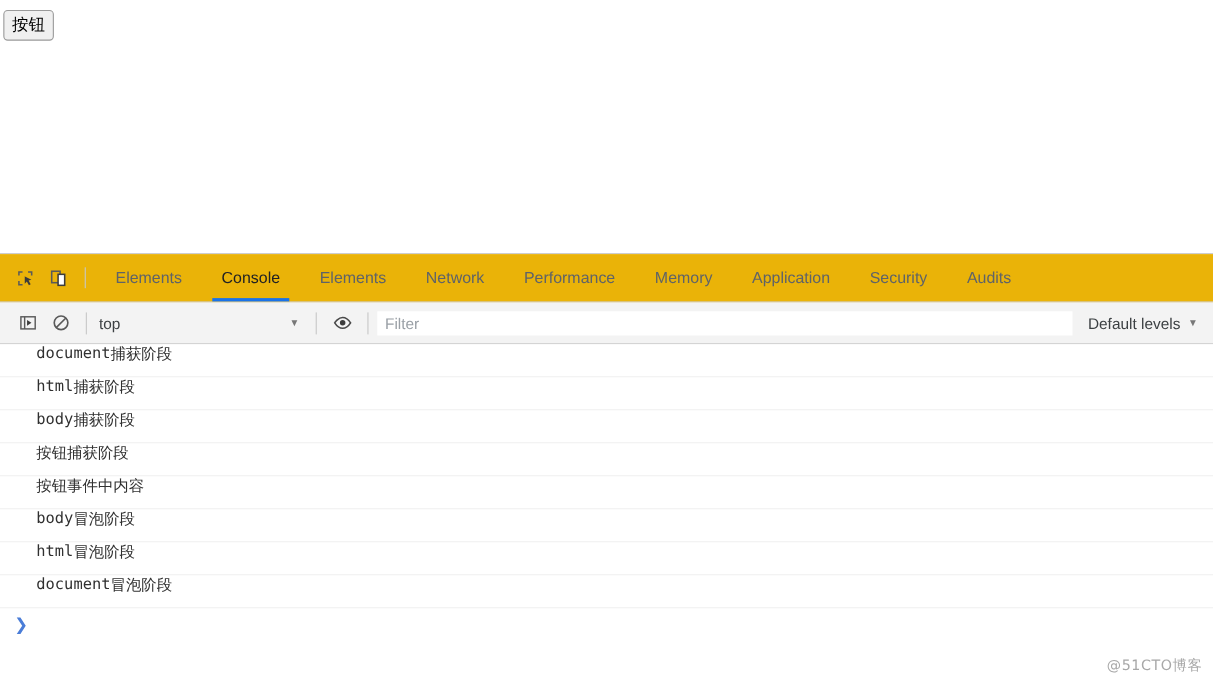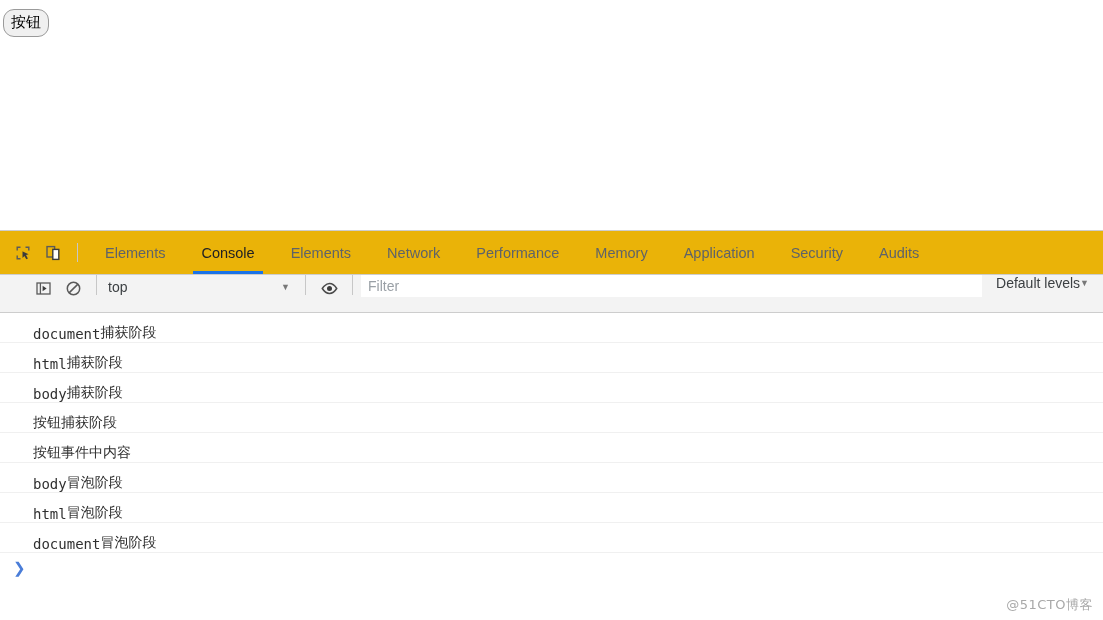--- a/index.html
+++ b/index.html
@@ -29,21 +29,21 @@
     position: absolute;
     left: 3px;
     top: 9px;
     padding: 3px 7px 4px 7px;
     font-family: "DejaVu Sans", sans-serif;
     font-size: 15px;
     line-height: 19px;
     color: #000000;
     background: #f0f0f0;
     border: 1px solid #9a9a9a;
-    border-radius: 11px;
+    border-radius: 4px;
     box-sizing: border-box;
     cursor: default;
   }
 
   
   #devtools {
     position: absolute;
     left: 0;
     top: 230px;
     width: 1103px;
@@ -99,23 +99,22 @@
     background: var(--accent, #1a73e8);
   }
 
   
   #console-toolbar {
     height: 38px;
     min-height: 38px;
     background: #f3f3f3;
     border-bottom: 1px solid #cdcdcd;
     display: flex;
-    align-items: flex-start;
-    box-sizing: border-box;
-    padding-left: 18px;
+    align-items: center;
+    box-sizing: border-box;
   }
   .ct-icon-btn {
     width: 30px;
     height: 26px;
     display: flex;
     align-items: center;
     justify-content: center;
     cursor: pointer;
     flex: 0 0 auto;
   }
@@ -155,40 +154,41 @@
     padding: 0 7px;
     font-family: "Liberation Sans", sans-serif;
     font-size: 14px;
     color: #3c4043;
     box-sizing: border-box;
   }
   #filter-input::placeholder { color: #9aa0a6; }
   #levels-select {
     display: flex;
     align-items: center;
+    gap: 7px;
     padding: 0 14px 0 4px;
     font-size: 14px;
     color: #3c4043;
     cursor: pointer;
     white-space: nowrap;
     flex: 0 0 auto;
   }
 
   
   #console-body {
     flex: 1 1 auto;
     background: #ffffff;
     overflow: hidden;
     position: relative;
   }
   .console-row {
     height: 30px;
     border-bottom: 1px solid #f0f0f0;
     display: flex;
-    align-items: flex-end;
+    align-items: flex-start;
     padding-left: 33px;
     box-sizing: border-box;
     font-family: "DejaVu Sans Mono", "Liberation Mono", monospace;
     font-size: 14px;
     color: #303030;
     white-space: nowrap;
   }
   .console-row .cjk {
     font-family: "DejaVu Sans", sans-serif;
   }

